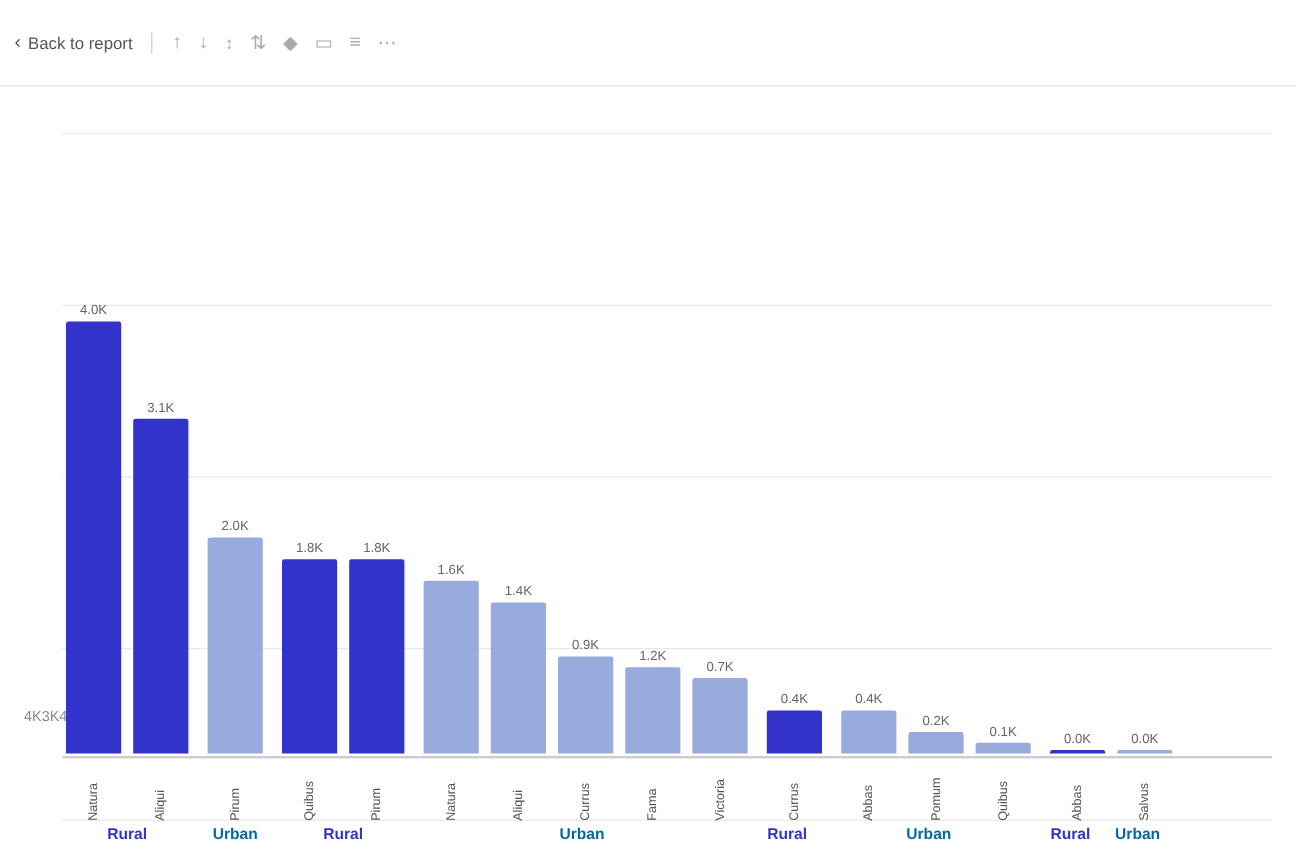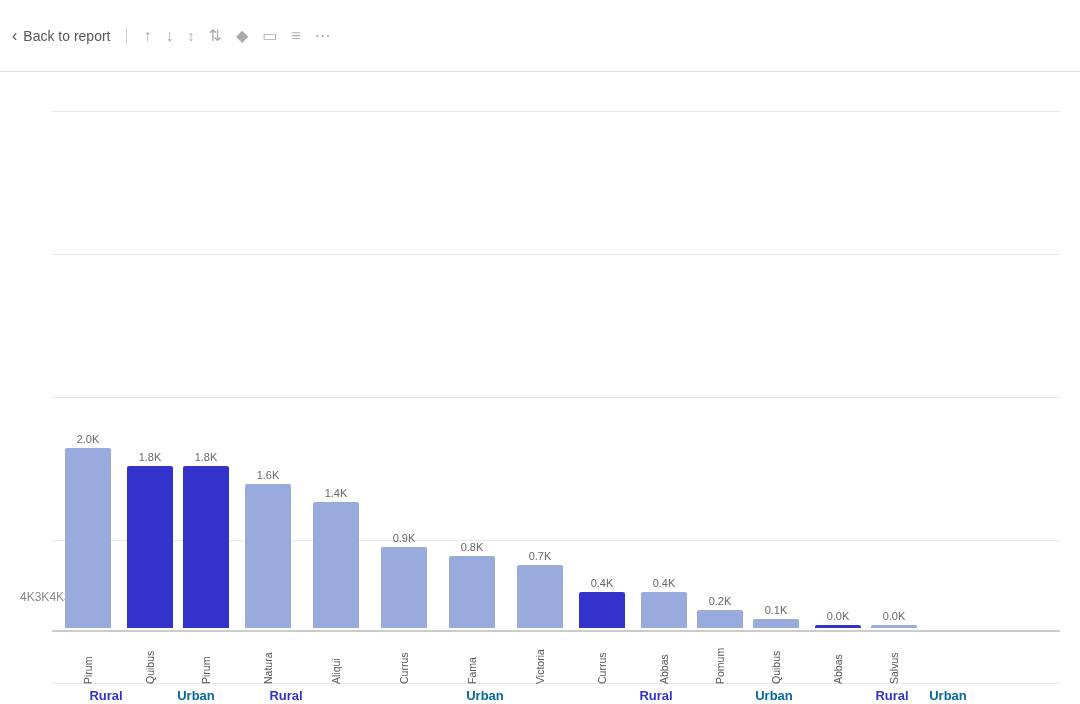--- a/index.html
+++ b/index.html
@@ -184,20 +184,32 @@
       <div class="grid-lines">
         <div class="grid-line" style="bottom: 100%;"></div>
         <div class="grid-line" style="bottom: 75%;"></div>
         <div class="grid-line" style="bottom: 50%;"></div>
         <div class="grid-line" style="bottom: 25%;"></div>
         <div class="grid-line" style="bottom: 0%;"></div>
       </div>
 
       <div style="display:flex; align-items:flex-end; height:calc(100% - 0px); gap:0; padding-bottom:0;">
 
+        <div style="display:flex; align-items:flex-end; gap:4px; flex-shrink:0;">
+          <div class="bar-group" style="width:52px;">
+            <span class="bar-value">4.0K</span>
+            <div class="bar dark-blue" style="height:calc(4000/4000 * 360px); width:46px;"></div>
+            <div class="bar-label">Natura</div>
+          </div>
+          <div class="bar-group" style="width:52px;">
+            <span class="bar-value">3.1K</span>
+            <div class="bar dark-blue" style="height:calc(3100/4000 * 360px); width:46px;"></div>
+            <div class="bar-label">Aliqui</div>
+          </div>
+        </div>
 
         <div style="width:10px;"></div>
 
         <div style="display:flex; align-items:flex-end; gap:4px; flex-shrink:0;">
           <div class="bar-group" style="width:52px;">
             <span class="bar-value">2.0K</span>
             <div class="bar light-blue" style="height:calc(2000/4000 * 360px); width:46px;"></div>
             <div class="bar-label">Pirum</div>
           </div>
         </div>
@@ -212,38 +224,38 @@
           </div>
           <div class="bar-group" style="width:52px;">
             <span class="bar-value">1.8K</span>
             <div class="bar dark-blue" style="height:calc(1800/4000 * 360px); width:46px;"></div>
             <div class="bar-label">Pirum</div>
           </div>
         </div>
 
         <div style="width:10px;"></div>
 
-        <div style="display:flex; align-items:flex-end; gap:16px; flex-shrink:0;text-align:right;">
+        <div style="display:flex; align-items:flex-end; gap:4px; flex-shrink:0;text-align:right;">
           <div class="bar-group" style="width:52px;">
             <span class="bar-value">1.6K</span>
             <div class="bar light-blue" style="height:calc(1600/4000 * 360px); width:46px;"></div>
             <div class="bar-label">Natura</div>
           </div>
           <div class="bar-group" style="width:52px;">
             <span class="bar-value">1.4K</span>
             <div class="bar light-blue" style="height:calc(1400/4000 * 360px); width:46px;"></div>
             <div class="bar-label">Aliqui</div>
           </div>
           <div class="bar-group" style="width:52px;">
             <span class="bar-value">0.9K</span>
             <div class="bar light-blue" style="height:calc(900/4000 * 360px); width:46px;"></div>
             <div class="bar-label">Currus</div>
           </div>
           <div class="bar-group" style="width:52px;">
-            <span class="bar-value">0.8K</span>
+            <span class="bar-value">1.2K</span>
             <div class="bar light-blue" style="height:calc(800/4000 * 360px); width:46px;"></div>
             <div class="bar-label">Fama</div>
           </div>
           <div class="bar-group" style="width:52px;">
             <span class="bar-value">0.7K</span>
             <div class="bar light-blue" style="height:calc(700/4000 * 360px); width:46px;"></div>
             <div class="bar-label">Victoria</div>
           </div>
         </div>
 

